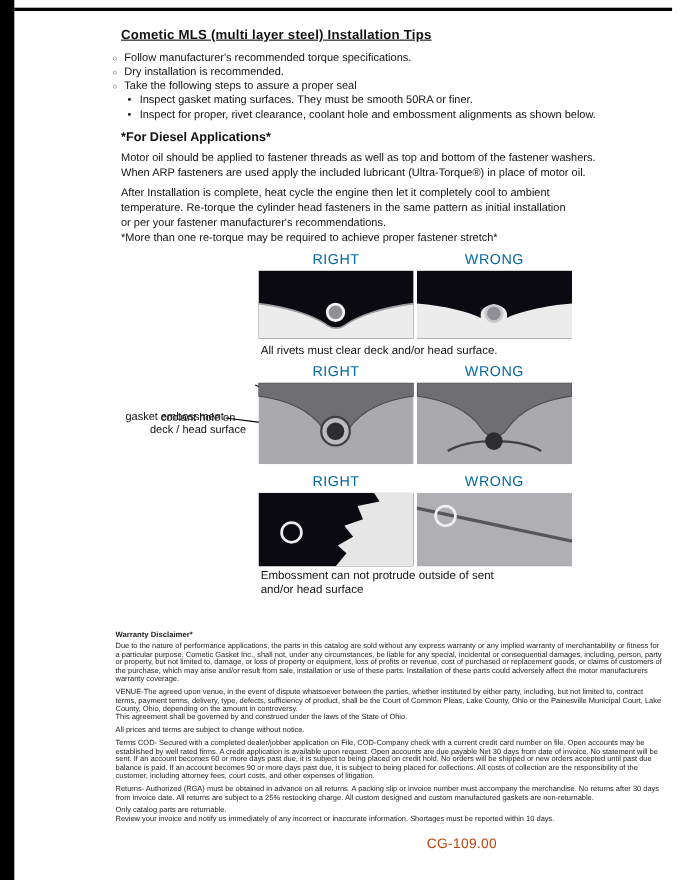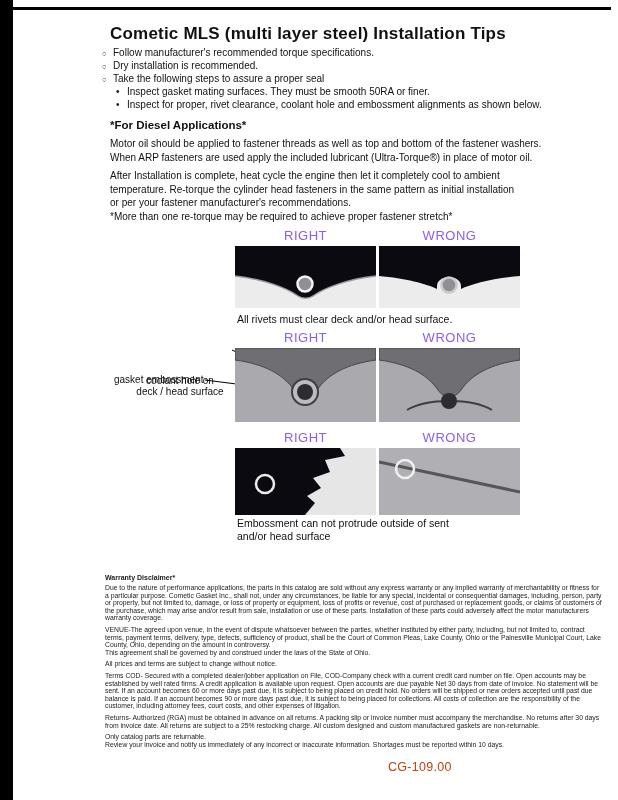--- a/index.html
+++ b/index.html
@@ -3,36 +3,36 @@
 <meta charset="utf-8">
 <style>
   * { margin:0; padding:0; box-sizing:border-box; }
   html,body { width:618px; height:800px; background:#ffffff; }
   body { font-family:"Liberation Sans", sans-serif; color:#111; }
   .page { position:relative; width:618px; height:800px; background:#fff; overflow:hidden; }
 
   .edge-left { position:absolute; left:0; top:0; width:13px; height:800px; background:#000; }
   .edge-top  { position:absolute; left:13px; top:7px; width:598px; height:3px; background:#000; }
 
-  .title { position:absolute; left:110px; top:24px; font-size:17px; font-weight:bold;
-           letter-spacing:0.2px; }
+  .title { position:absolute; left:110px; top:24px; font-size:12px; font-weight:bold;
+           text-decoration:underline; letter-spacing:0.2px; }
 
   .tips { position:absolute; left:102px; top:46px; font-size:10px; line-height:13px; width:500px; }
   .tip-row { display:flex; align-items:baseline; height:13px; }
   .tip-row.sub { margin-left:14px; }
   .tip-marker { width:11px; flex:0 0 11px; font-size:7.5px; }
   .tip-row.sub .tip-marker { font-size:10px; }
 
   .diesel-heading { position:absolute; left:110px; top:119px; font-size:11.5px; font-weight:bold; }
   .para { position:absolute; left:110px; font-size:10px; line-height:13.5px; width:500px; }
   .preline { white-space:pre-line; }
   .note { position:absolute; left:110px; top:211px; font-size:10px; }
 
   .diag-head { position:absolute; width:141px; text-align:center; font-size:13px;
-               letter-spacing:0.5px; color:#8b5cf6; }
+               letter-spacing:0.5px; color:#0369a1; }
   .diag-img { position:absolute; width:141px; line-height:0; }
   .diag-img svg { display:block; width:141px; }
   .caption { position:absolute; left:237px; font-size:10.5px; line-height:13px; color:#111; }
 
   .label-coolant { position:absolute; left:128px; top:339px; width:104px; text-align:center;
                    font-size:10px; line-height:11px;margin-top:36px; }
   .label-emboss  { position:absolute; left:114px; top:374px; font-size:10px; }
 
   .leader-lines { position:absolute; left:0; top:0; width:618px; height:800px; pointer-events:none; }
 

